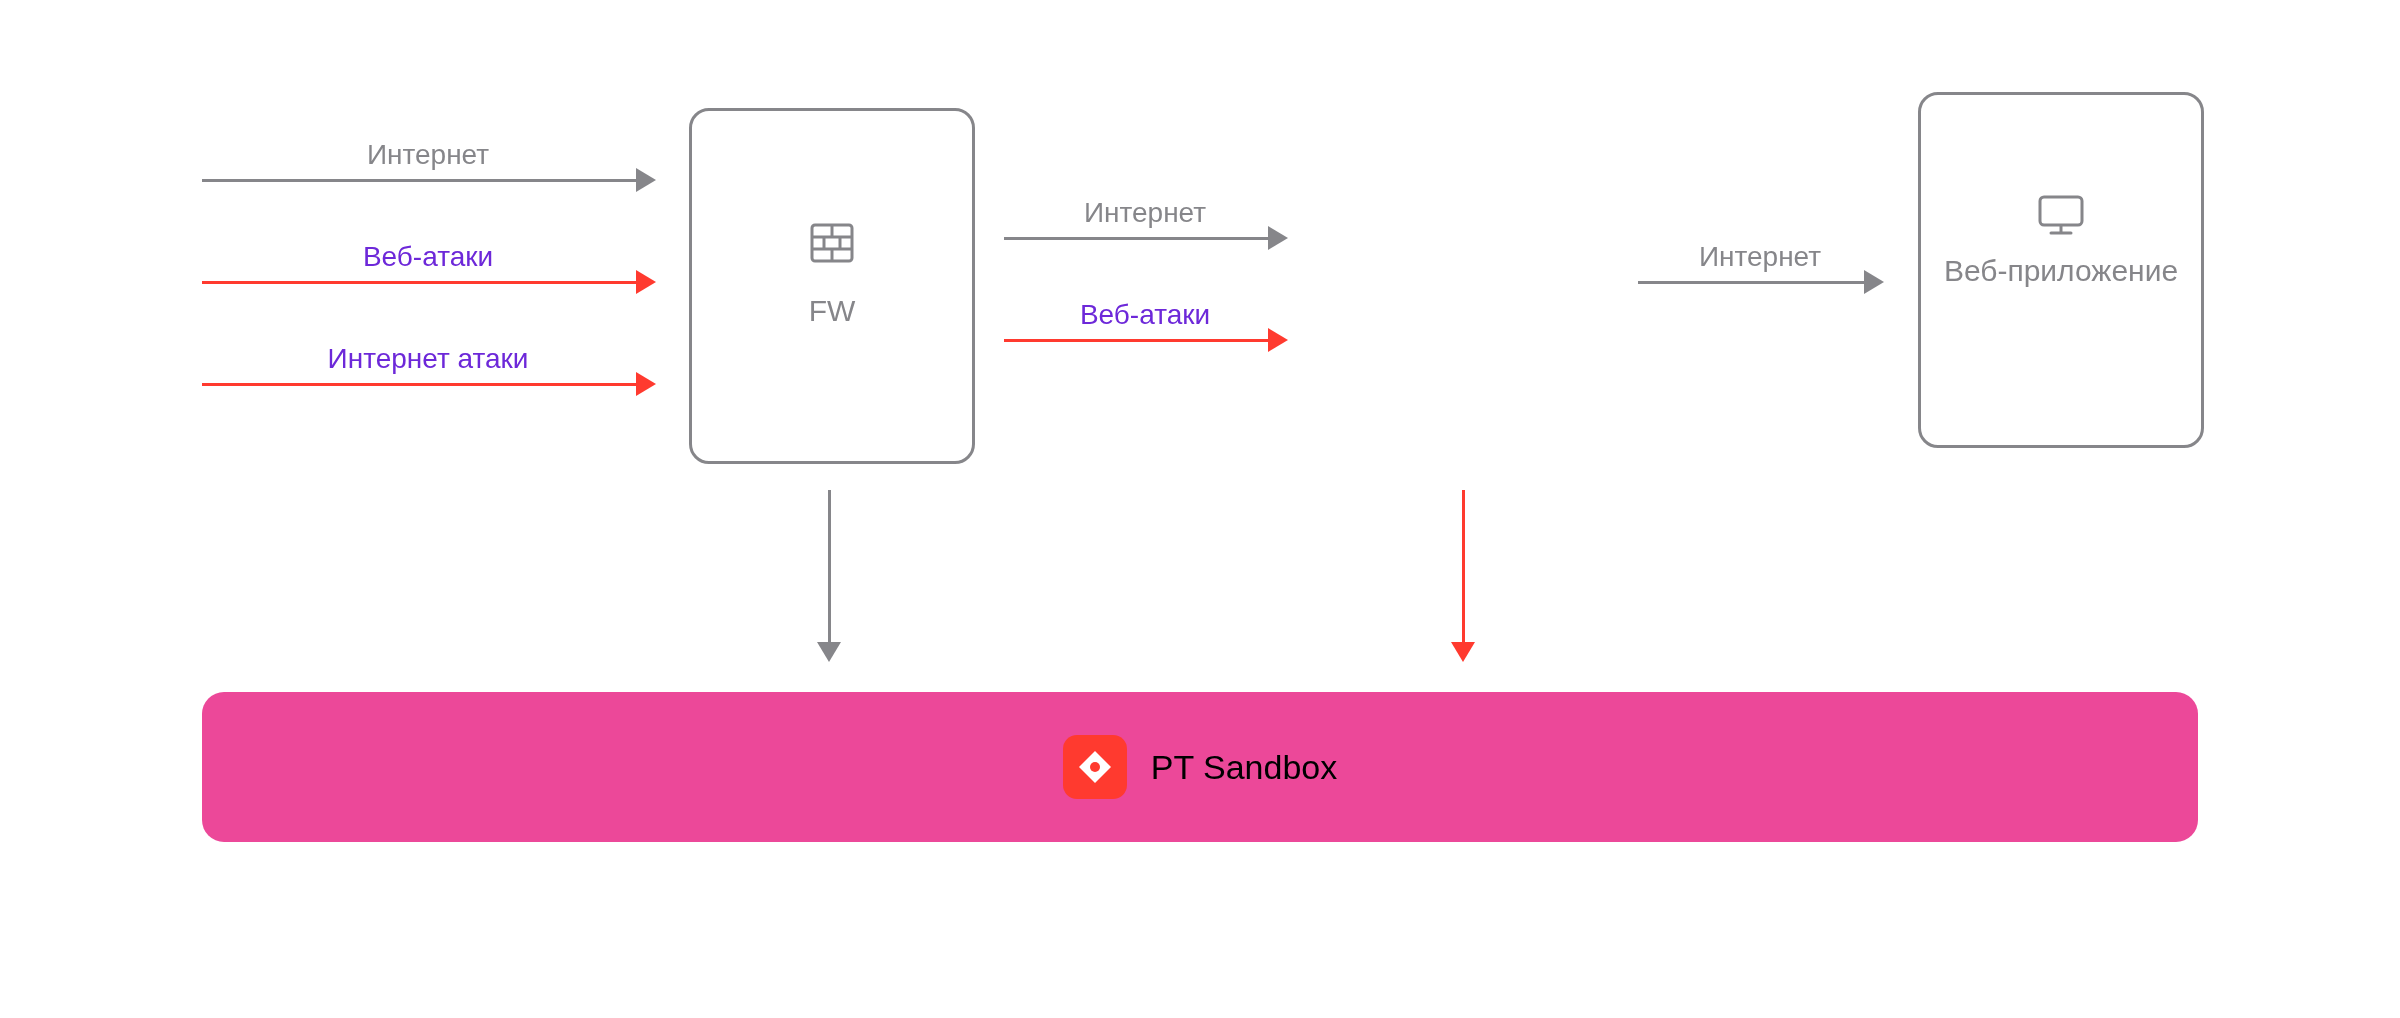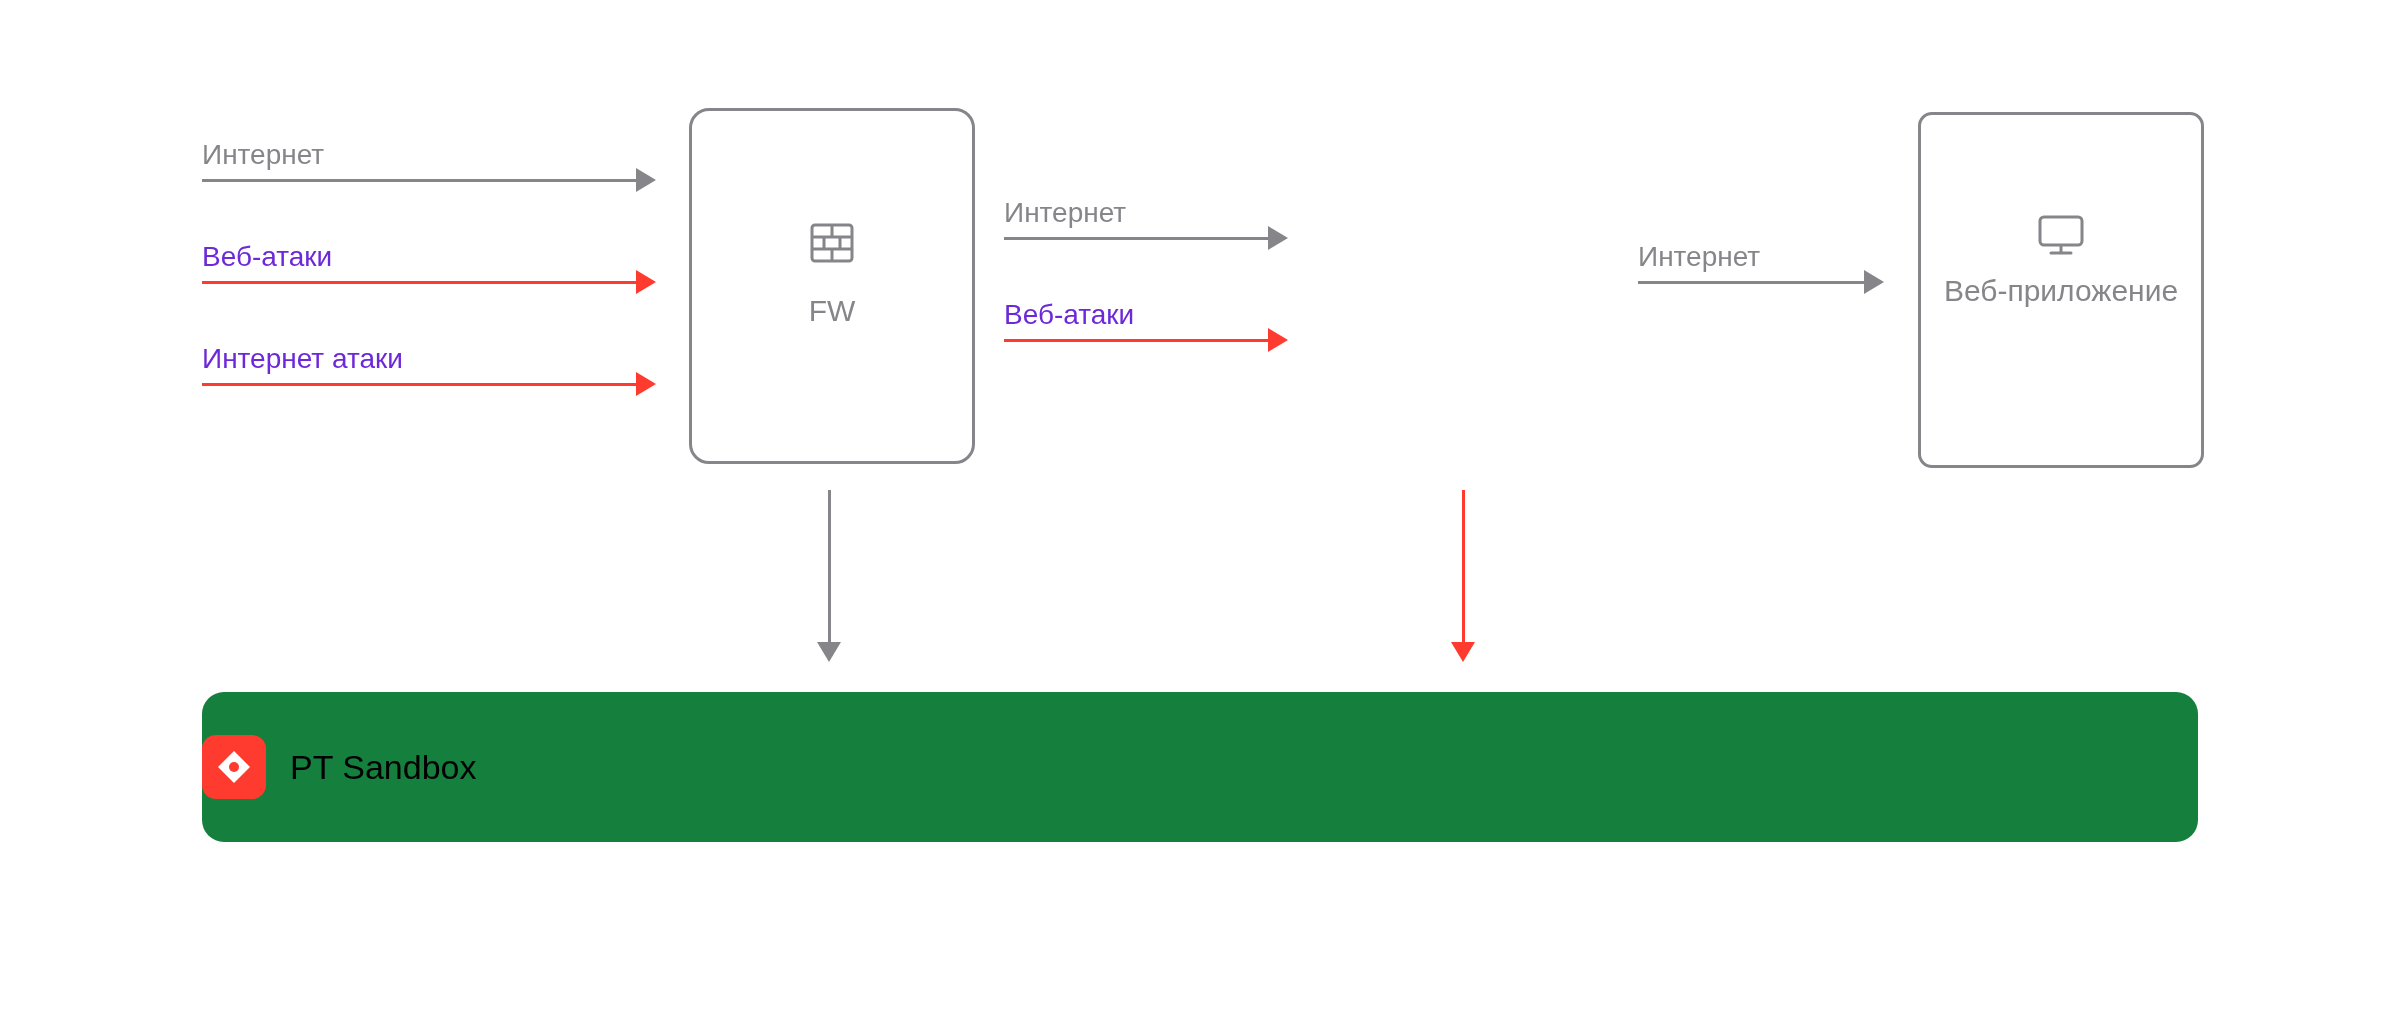--- a/index.html
+++ b/index.html
@@ -44,21 +44,21 @@
   .harrow .line {
     position: absolute; left: 0; top: 0; right: 18px; height: 3px;
   }
   .harrow .head {
     position: absolute; right: -2px; top: -11px;
     width: 0; height: 0;
     border-top: 12px solid transparent;
     border-bottom: 12px solid transparent;
   }
   .harrow .cap {
-    position: absolute; font-size: 28px; top: -40px; width: 100%; text-align: left;
+    position: absolute; font-size: 28px; top: -40px; width: 100%; text-align: center;
   }
   .harrow.gray .line { background: #86868a; }
   .harrow.gray .head { border-left: 20px solid #86868a; }
   .harrow.gray .cap  { color: #86868a; }
   .harrow.red  .line { background: #ff3a2f; }
   .harrow.red  .head { border-left: 20px solid #ff3a2f; }
   .harrow.red  .cap  { color: #6d28d9; }
 
   
   .varrow { position: absolute; width: 3px; }
@@ -72,23 +72,23 @@
   .varrow.gray .line { background: #86868a; }
   .varrow.gray .head { border-top: 20px solid #86868a; }
   .varrow.red  .line { background: #ff3a2f; }
   .varrow.red  .head { border-top: 20px solid #ff3a2f; }
 
   
   .sandbox {
     position: absolute;
     left: 202px; top: 692px;
     width: 1996px; height: 150px;
-    background: #15803d;
+    background: #ec4899;
     border-radius: 22px;
-    display: flex; align-items: center; 
+    display: flex; align-items: center; justify-content: center;
     gap: 24px;
   }
   .sandbox .sb-label {
     color: #000;
     font-size: 34px;
     font-weight: 500;
   }
   .sb-logo {
     width: 64px; height: 64px;
     background: #ff3a2f;
@@ -143,21 +143,21 @@
       <div class="head"></div>
   </div>
 
 
   <div class="harrow gray" style="left:1638px; top:281px; width:244px;">
     <div class="cap">Интернет</div>
     <div class="line"></div>
       <div class="head"></div>
   </div>
 
-  <div class="node node-gray" style="left:1918px; top:112px; width:280px; height:350px;border-radius:14px;">
+  <div class="node node-gray" style="left:1918px; top:92px; width:280px; height:350px;">
     <div class="icon-wrap" style="margin-top:96px;">
       <svg width="54" height="48" viewBox="0 0 54 48" fill="none">
         <rect x="6" y="6" width="42" height="28" rx="4" stroke="#86868a" stroke-width="3"></rect>
         <line x1="27" y1="34" x2="27" y2="42" stroke="#86868a" stroke-width="3"></line>
         <line x1="17" y1="42" x2="37" y2="42" stroke="#86868a" stroke-width="3" stroke-linecap="round"></line>
       </svg>
     </div>
     <div class="label lbl-gray" style="margin-top:14px;">Веб-приложение</div>
   </div>
 

